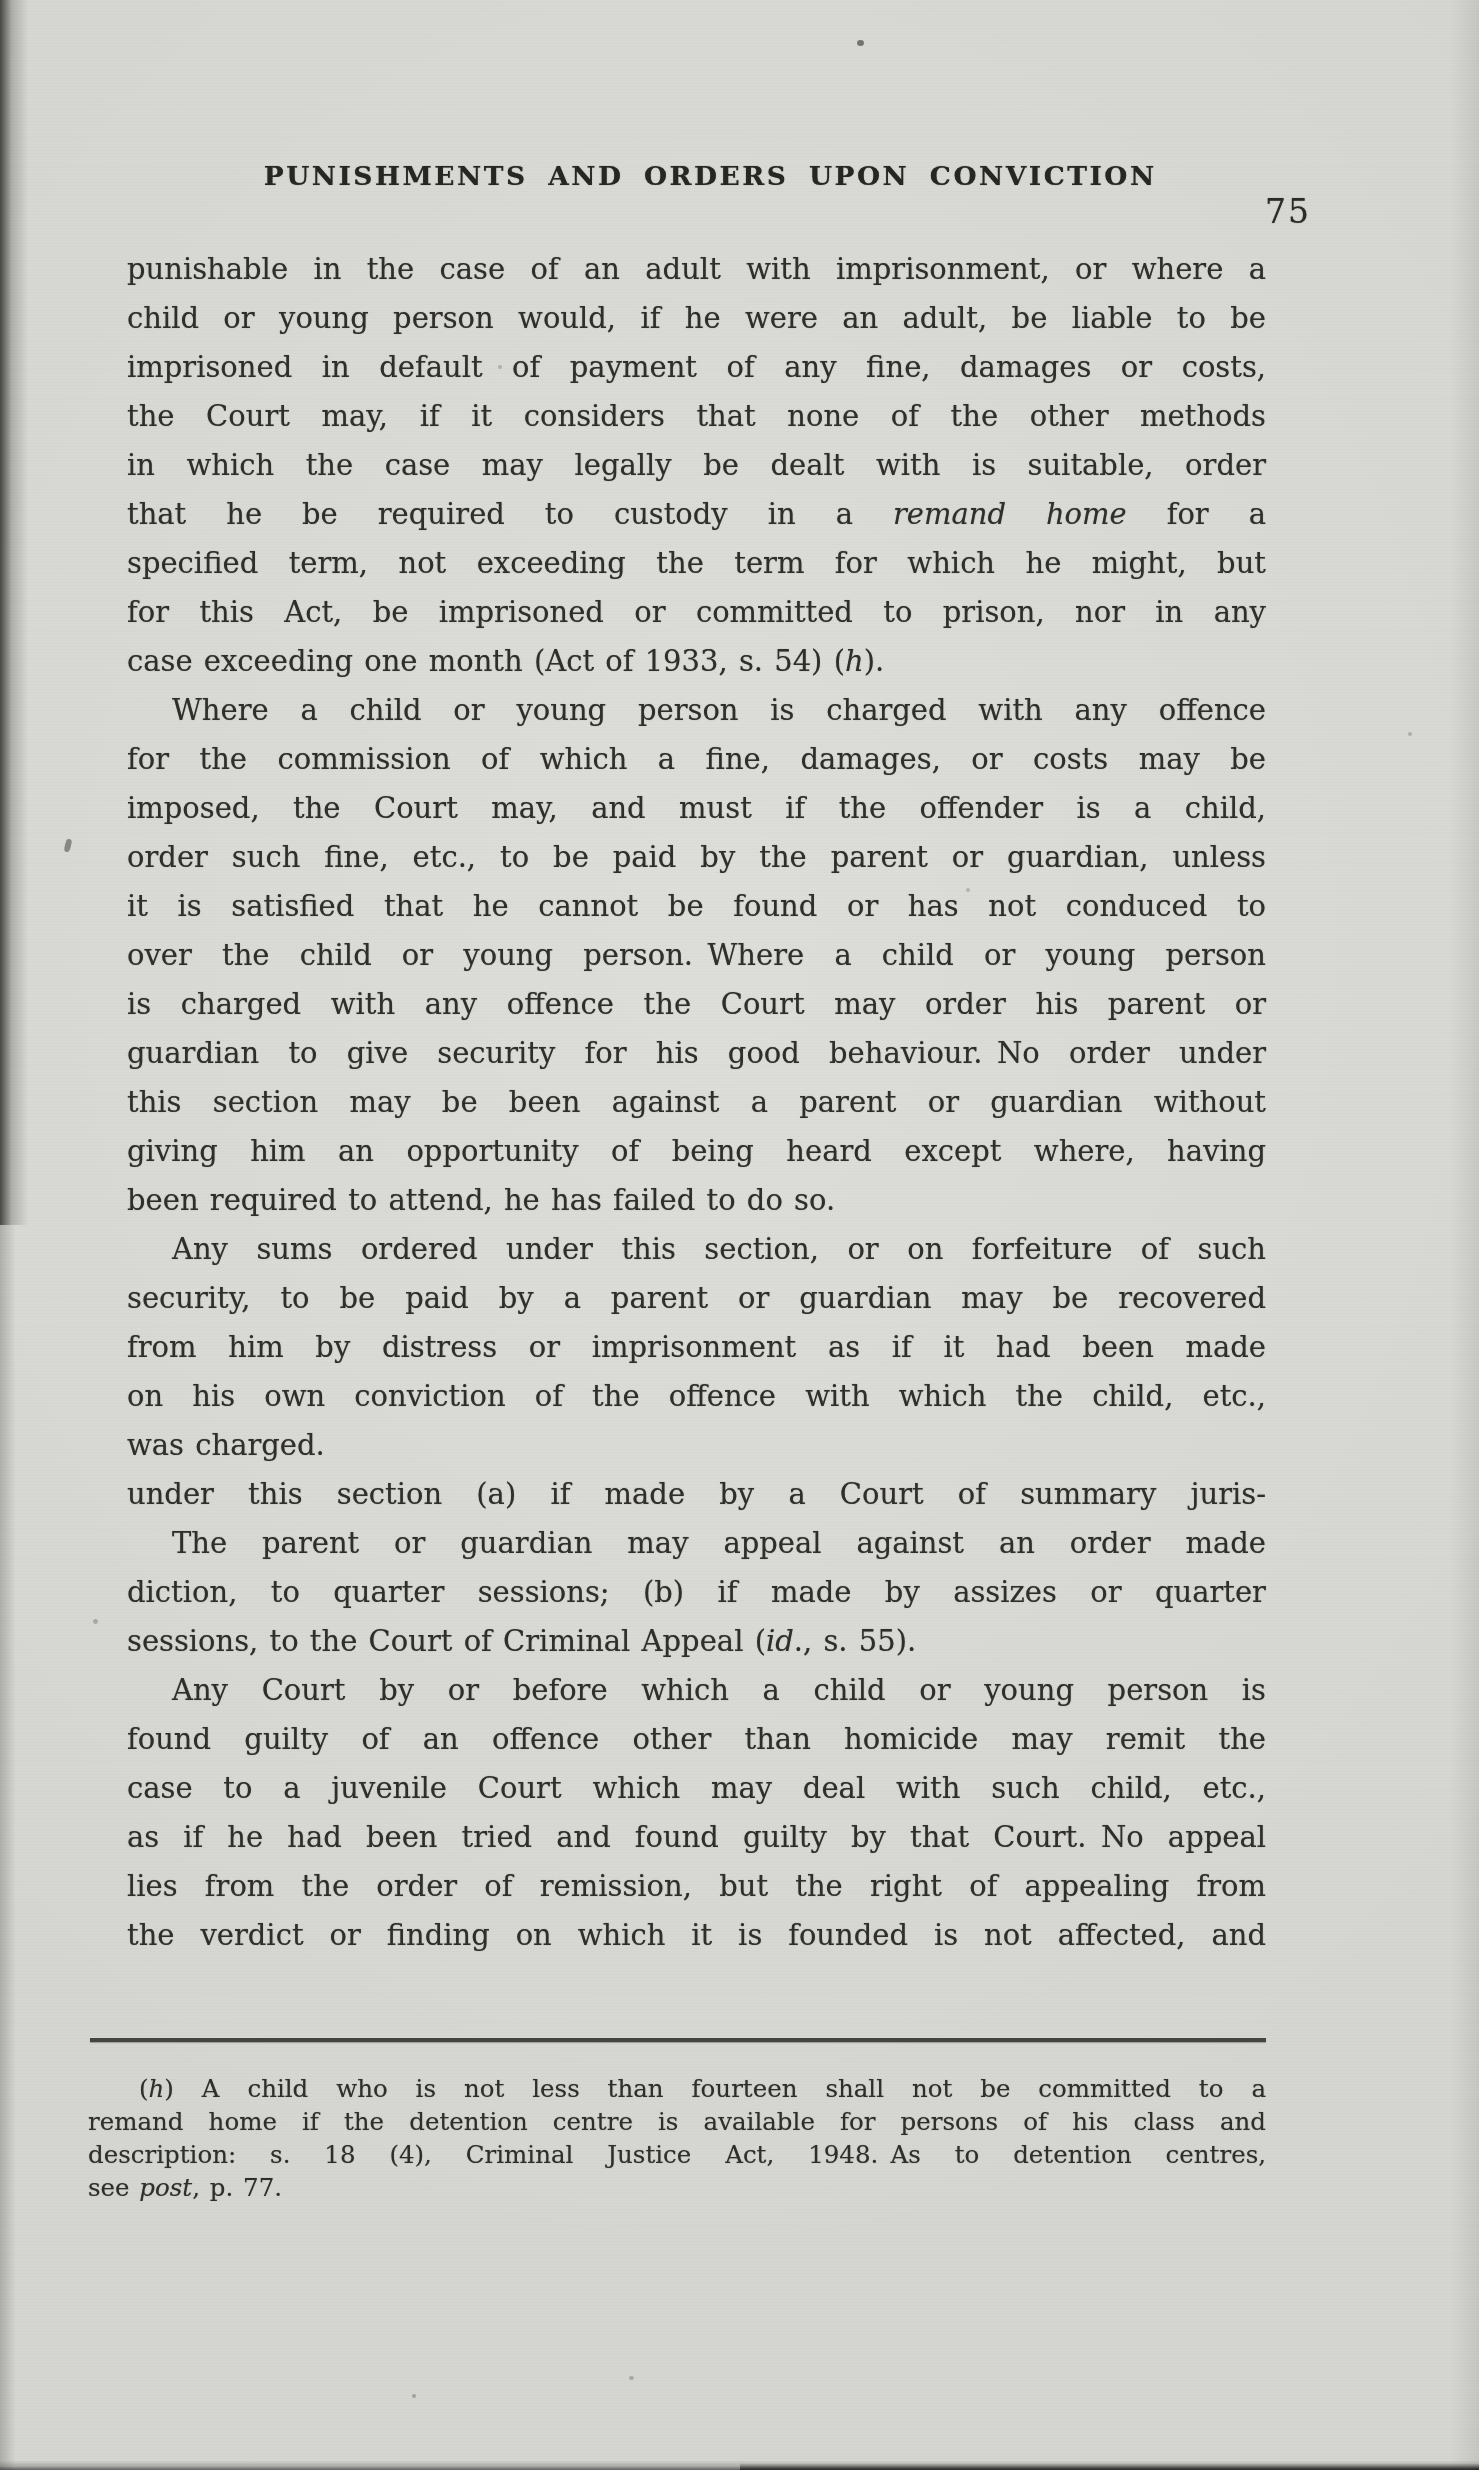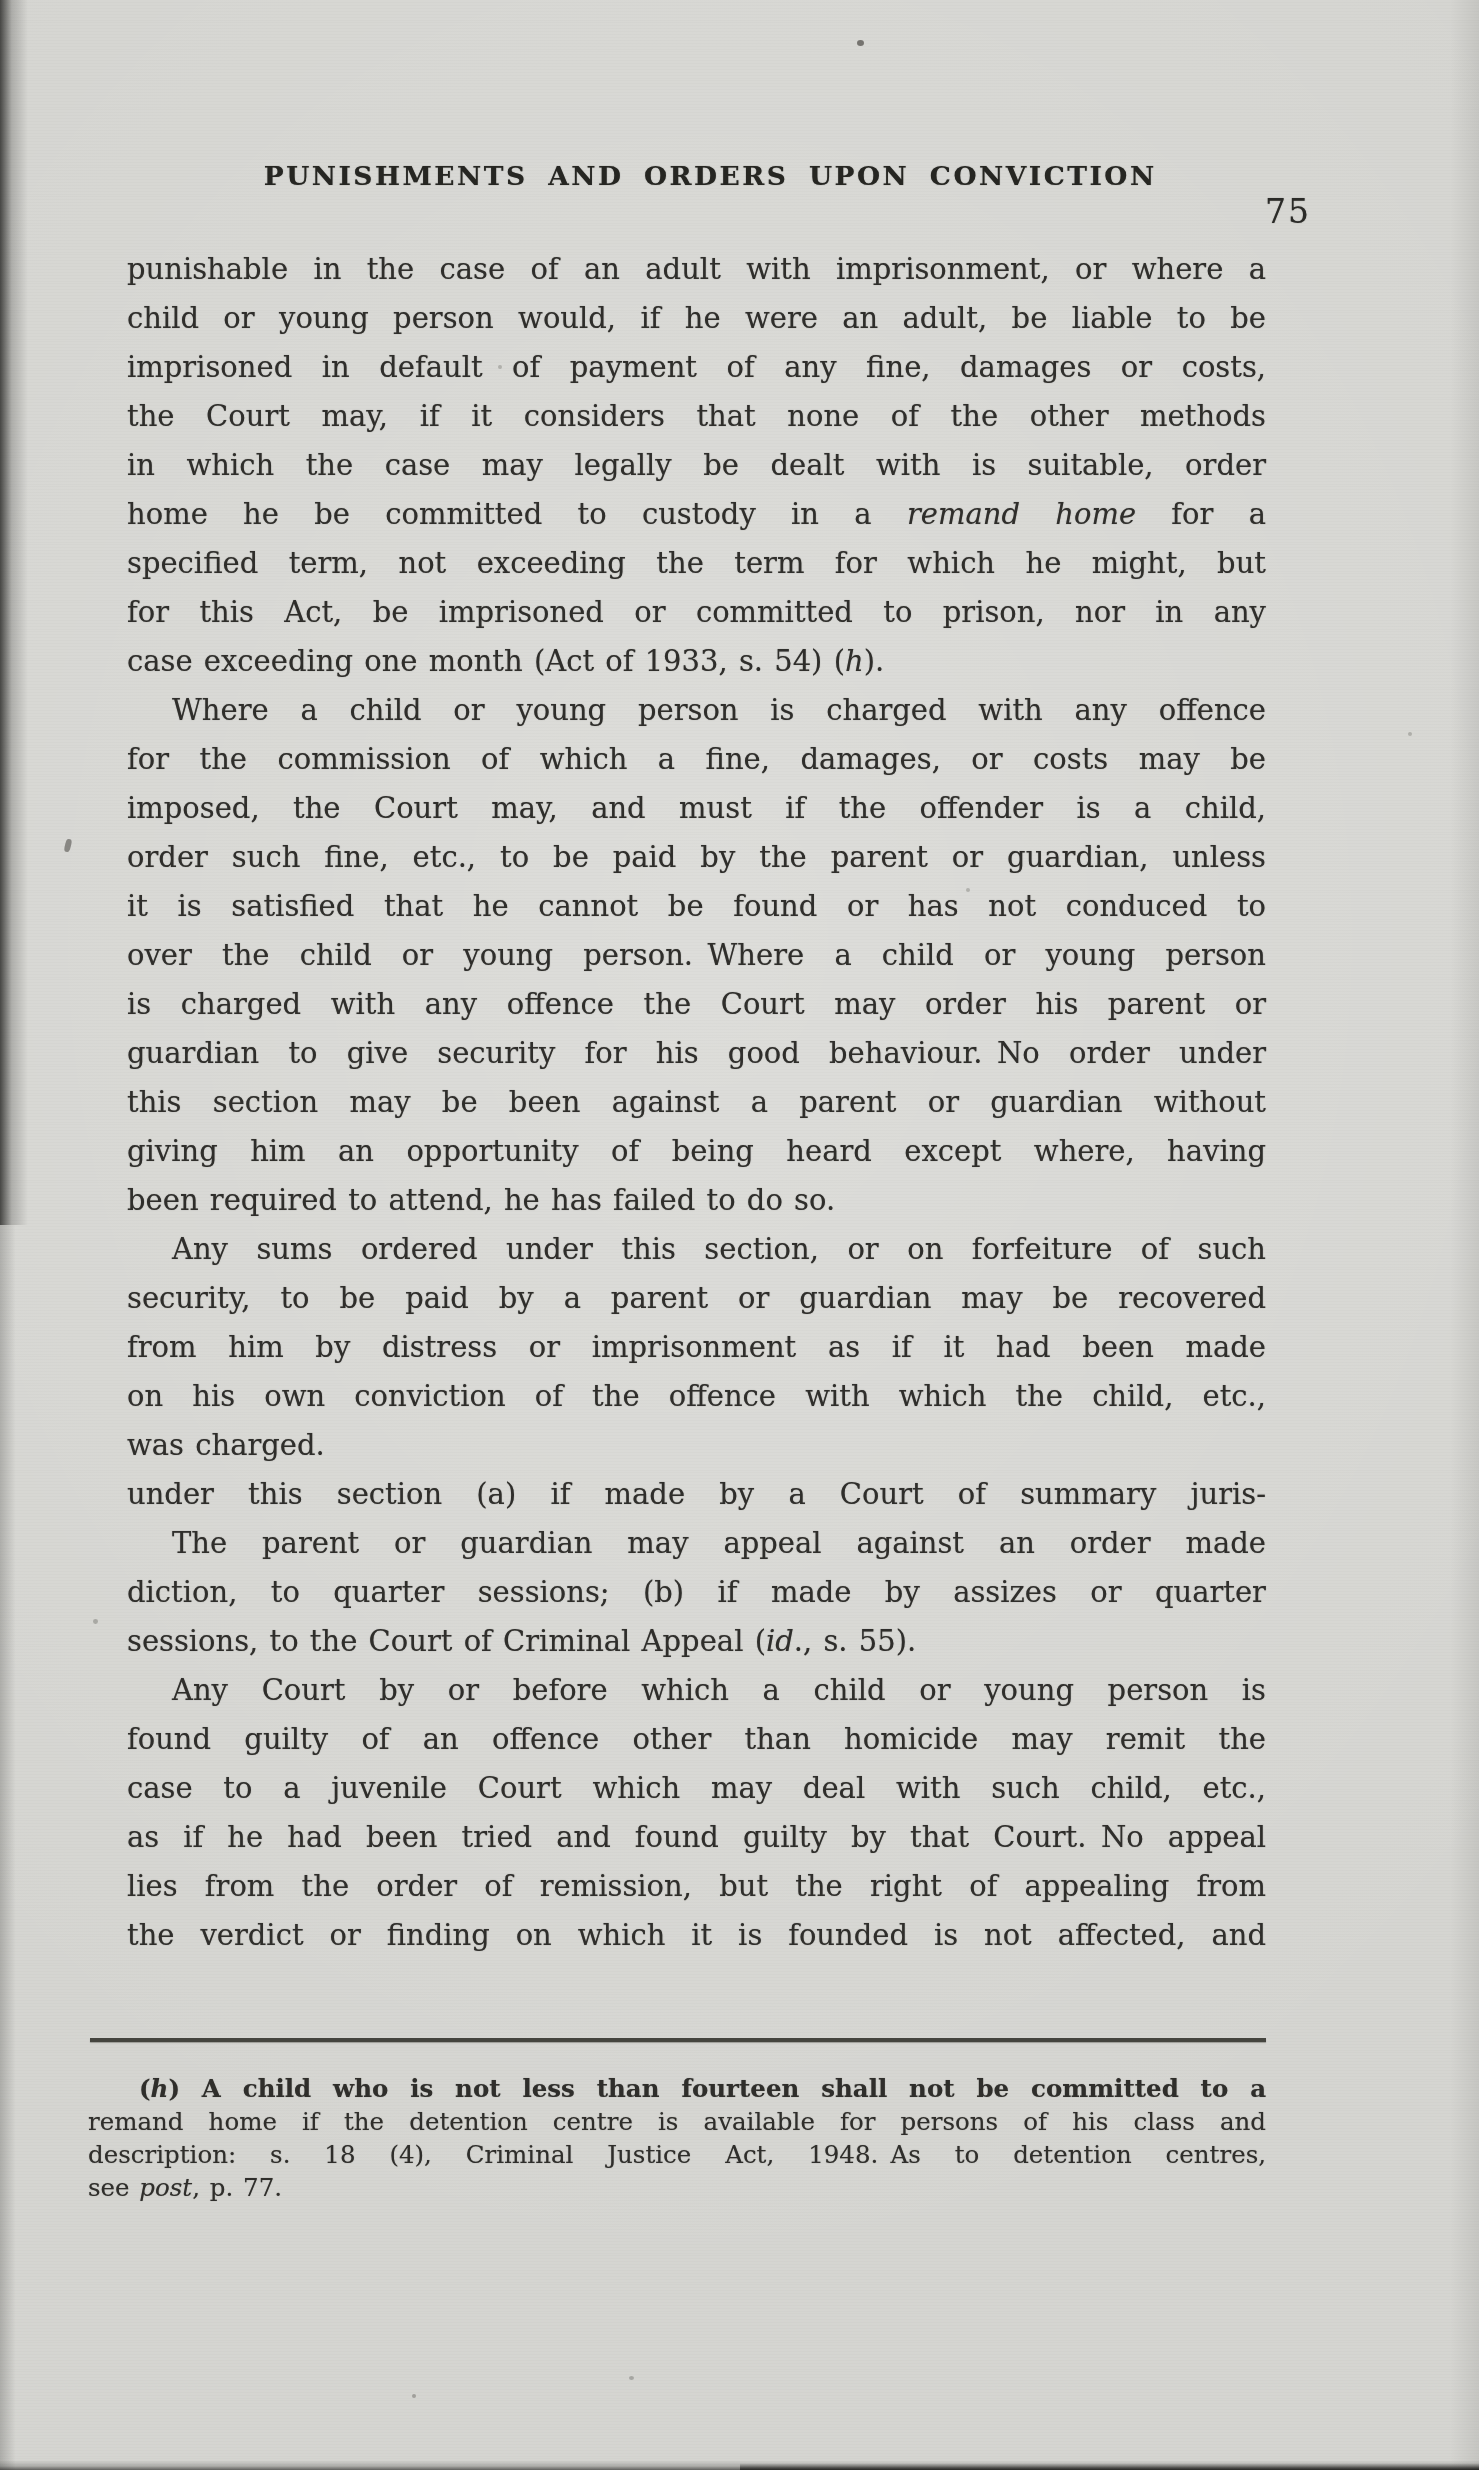--- a/index.html
+++ b/index.html
@@ -79,21 +79,21 @@
     position: absolute; left: 88px; top: 2072px; width: 1178px;
   }
   .footnote .tline {
     height: 33px; line-height: 33px;
     font-size: 24.5px;
     word-spacing: 2px;
     text-align: justify; text-align-last: justify;
     white-space: nowrap;
     text-shadow: 0 0 1px rgba(47,46,43,0.45);
   }
-  .footnote .tline.indent { padding-left: 51px; font-weight: bold; }
+  .footnote .tline.indent { padding-left: 51px; }
   .footnote .tline.lastline { text-align-last: left; }
 
   .speck { position: absolute; border-radius: 50%; background: #54524d; }
   .speck.s1 { left: 857px; top: 40px;  width: 6.9px; height: 5.9px; opacity: 0.75; }
   .speck.s2 { left: 65px;  top: 839px; width: 5.9px; height: 12.7px; opacity: 0.6; border-radius: 40%; transform: rotate(14deg); }
   .speck.s3 { left: 93px;  top: 1619px; width: 4.9px; height: 4.9px; opacity: 0.35; }
   .speck.s4 { left: 412px; top: 2394px; width: 3.9px; height: 3.9px; opacity: 0.4; }
   .speck.s5 { left: 629px; top: 2376px; width: 4.9px; height: 3.9px; opacity: 0.35; }
   .speck.s6 { left: 1408px; top: 732px; width: 3.9px; height: 3.9px; opacity: 0.3; }
   .speck.s7 { left: 966px; top: 888px; width: 3.9px; height: 3.9px; opacity: 0.3; }
@@ -113,21 +113,21 @@
   <div class="running-header">PUNISHMENTS AND ORDERS UPON CONVICTION</div>
   <div class="page-number">75</div>
 
   <div class="body-text">
       <div>
         <div class="tline"><span>punishable in the case of an adult with imprisonment, or where a</span></div>
         <div class="tline"><span>child or young person would, if he were an adult, be liable to be</span></div>
         <div class="tline"><span>imprisoned in default of payment of any fine, damages or costs,</span></div>
         <div class="tline"><span>the Court may, if it considers that none of the other methods</span></div>
         <div class="tline"><span>in which the case may legally be dealt with is suitable, order</span></div>
-        <div class="tline"><span>home he be committed to custody in a </span><span class="it">remand home</span><span> for a</span></div>
+        <div class="tline"><span>that he be required to custody in a </span><span class="it">remand home</span><span> for a</span></div>
         <div class="tline"><span>specified term, not exceeding the term for which he might, but</span></div>
         <div class="tline"><span>for this Act, be imprisoned or committed to prison, nor in any</span></div>
         <div class="tline lastline"><span>case exceeding one month (Act of 1933, s. 54) (</span><span class="it">h</span><span>).</span></div>
       </div>
       <div>
         <div class="tline indent"><span>Where a child or young person is charged with any offence</span></div>
         <div class="tline"><span>for the commission of which a fine, damages, or costs may be</span></div>
         <div class="tline"><span>imposed, the Court may, and must if the offender is a child,</span></div>
         <div class="tline"><span>order such fine, etc., to be paid by the parent or guardian, unless</span></div>
         <div class="tline"><span>it is satisfied that he cannot be found or has not conduced to</span></div>

